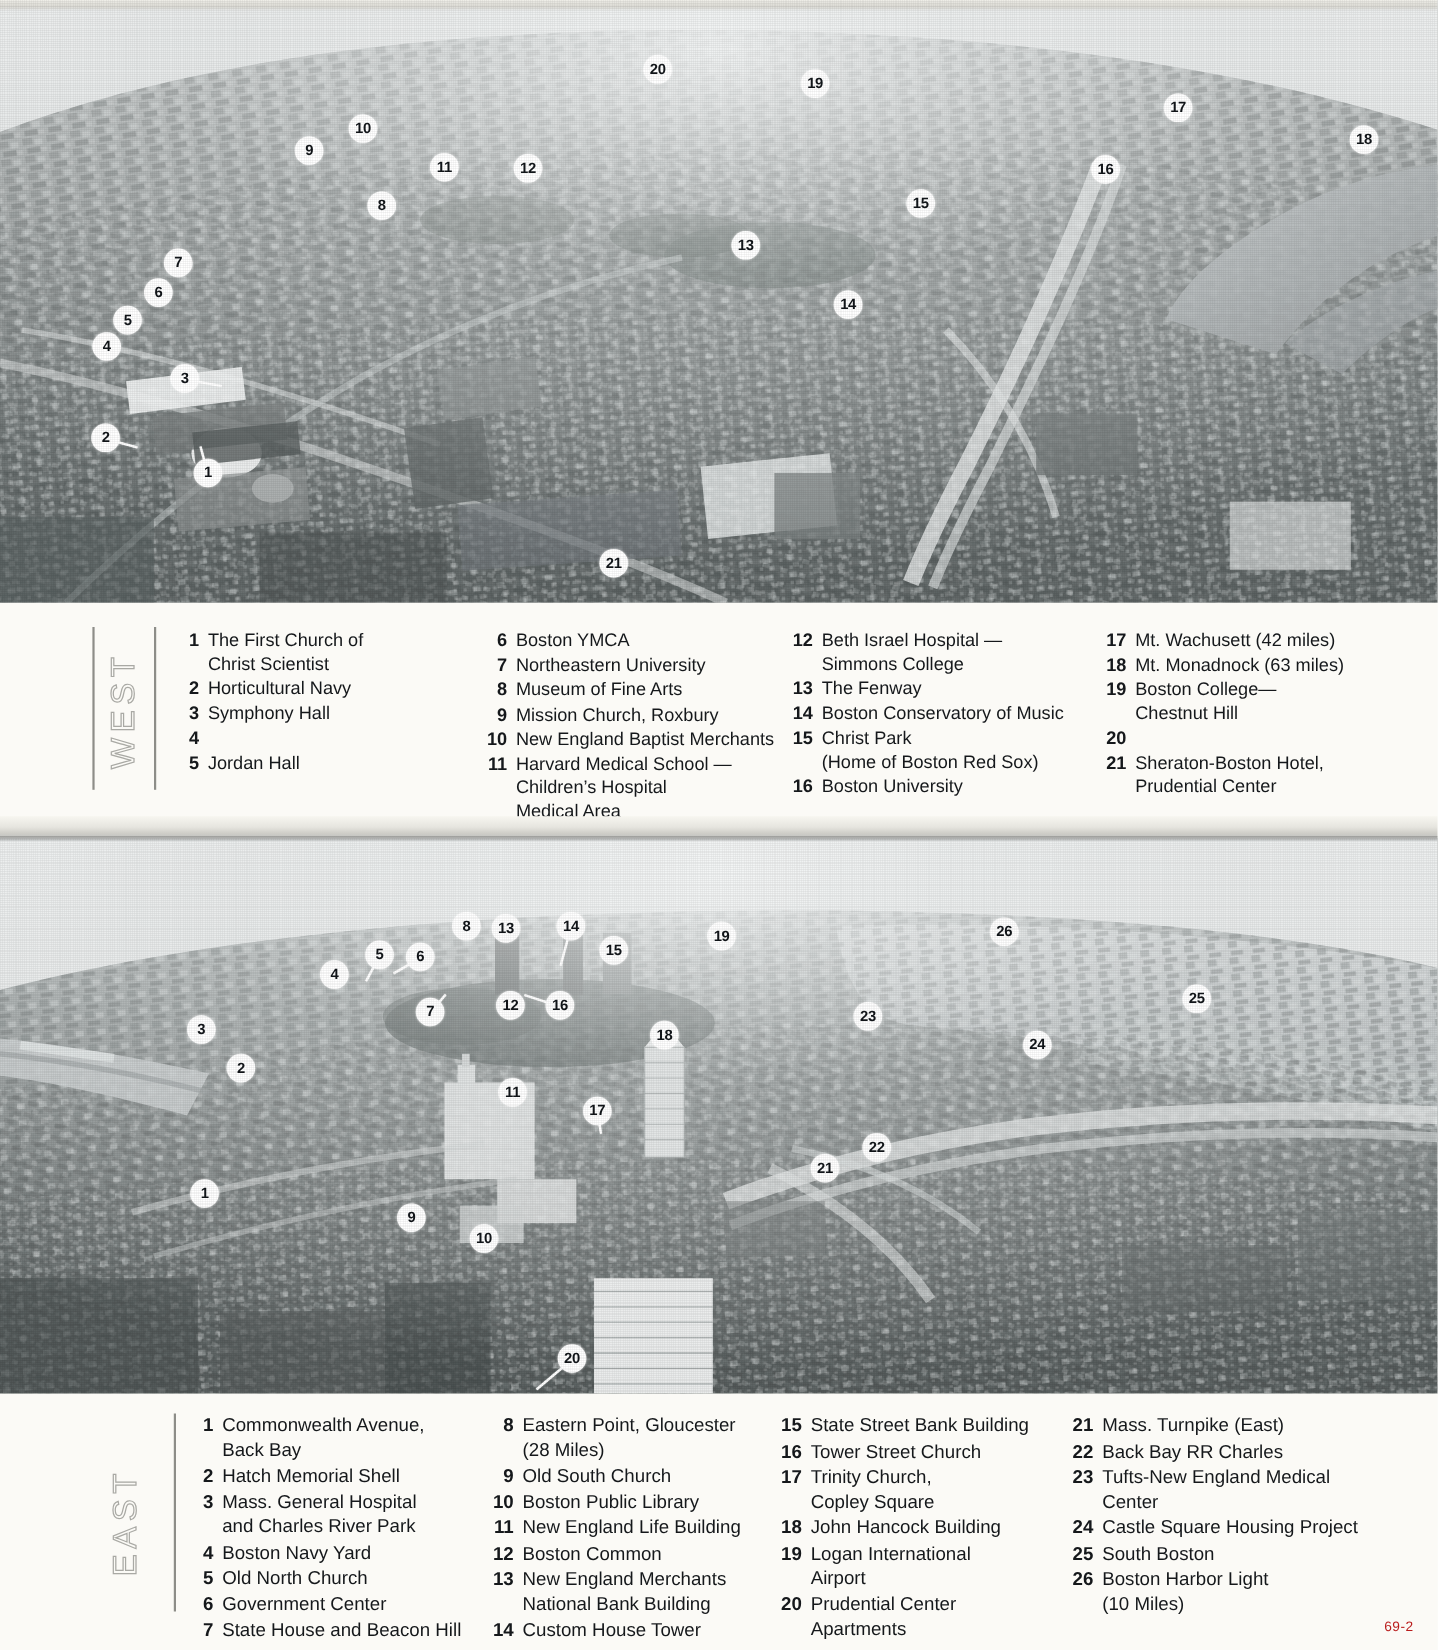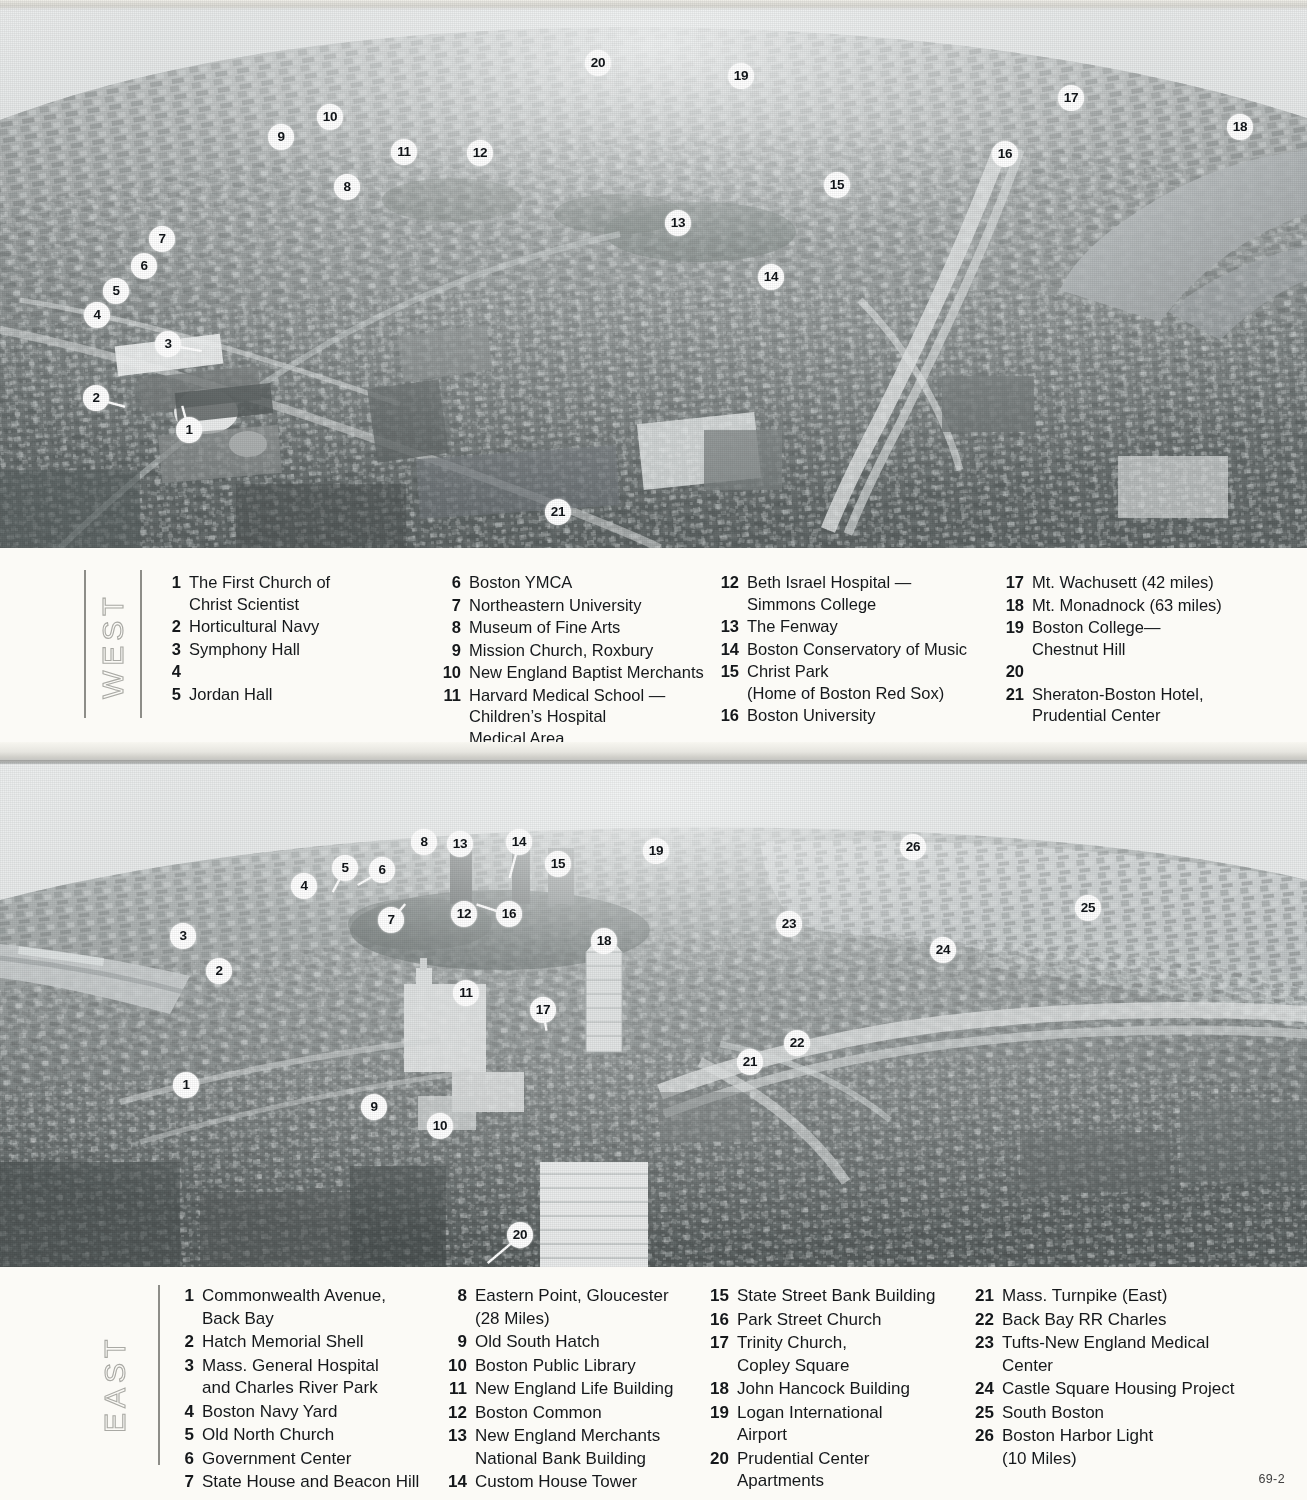--- a/index.html
+++ b/index.html
@@ -86,21 +86,21 @@
   }
   .txt{
     margin-left:8px;color:#15181b;font-size:16.5px;line-height:21.5px;
     white-space:pre-line;
   }
   #legend-west .num,#legend-west .txt{font-size:16.5px;line-height:21.5px;}
   #legend-east .num,#legend-east .txt{font-size:17px;line-height:22.5px;}
 
   .pagenum{
     position:absolute;right:22px;bottom:14px;
-    font-size:12.5px;color:#404040;letter-spacing:.4px;
+    font-size:12.5px;color:#b91c1c;letter-spacing:.4px;
   }
   .grain{
     position:absolute;inset:0;pointer-events:none;z-index:8;
     opacity:.14;
     background-image:repeating-linear-gradient(0deg,rgba(0,0,0,.35) 0 1px,rgba(255,255,255,0) 1px 2px),
                      repeating-linear-gradient(90deg,rgba(0,0,0,.25) 0 1px,rgba(255,255,255,0) 1px 2px);
   }
 </style>
 </head>
 <body>
@@ -527,21 +527,21 @@
             </div>
           </div>
         <div class="col" style="width:262px;">
             <div class="entry">
               <span class="num" style="width: 24px;">8</span>
               <span class="txt">Eastern Point, Gloucester
 (28 Miles)</span>
             </div>
             <div class="entry">
               <span class="num" style="width: 24px;">9</span>
-              <span class="txt">Old South Hatch</span>
+              <span class="txt">Old South Church</span>
             </div>
             <div class="entry">
               <span class="num" style="width: 24px;">10</span>
               <span class="txt">Boston Public Library</span>
             </div>
             <div class="entry">
               <span class="num" style="width: 24px;">11</span>
               <span class="txt">New England Life Building</span>
             </div>
             <div class="entry">
@@ -558,21 +558,21 @@
               <span class="txt">Custom House Tower</span>
             </div>
           </div>
         <div class="col" style="width:265px;">
             <div class="entry">
               <span class="num" style="width: 24px;">15</span>
               <span class="txt">State Street Bank Building</span>
             </div>
             <div class="entry">
               <span class="num" style="width: 24px;">16</span>
-              <span class="txt">Park Street Church</span>
+              <span class="txt">Tower Street Church</span>
             </div>
             <div class="entry">
               <span class="num" style="width: 24px;">17</span>
               <span class="txt">Trinity Church,
 Copley Square</span>
             </div>
             <div class="entry">
               <span class="num" style="width: 24px;">18</span>
               <span class="txt">John Hancock Building</span>
             </div>

